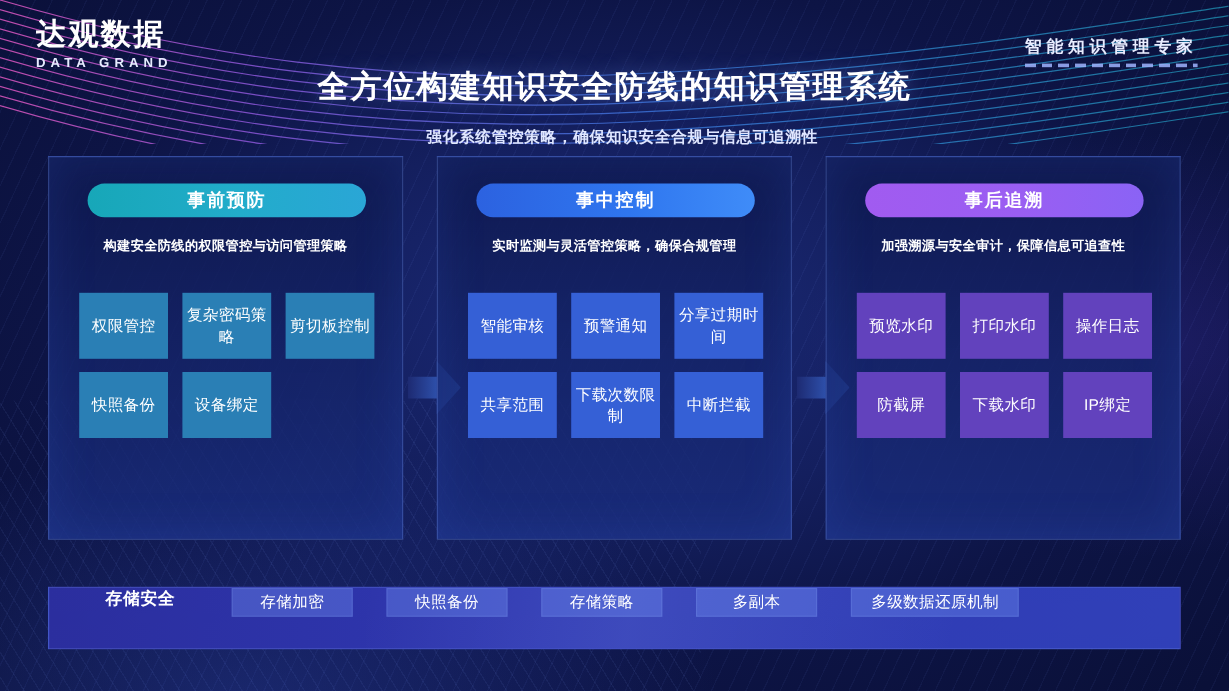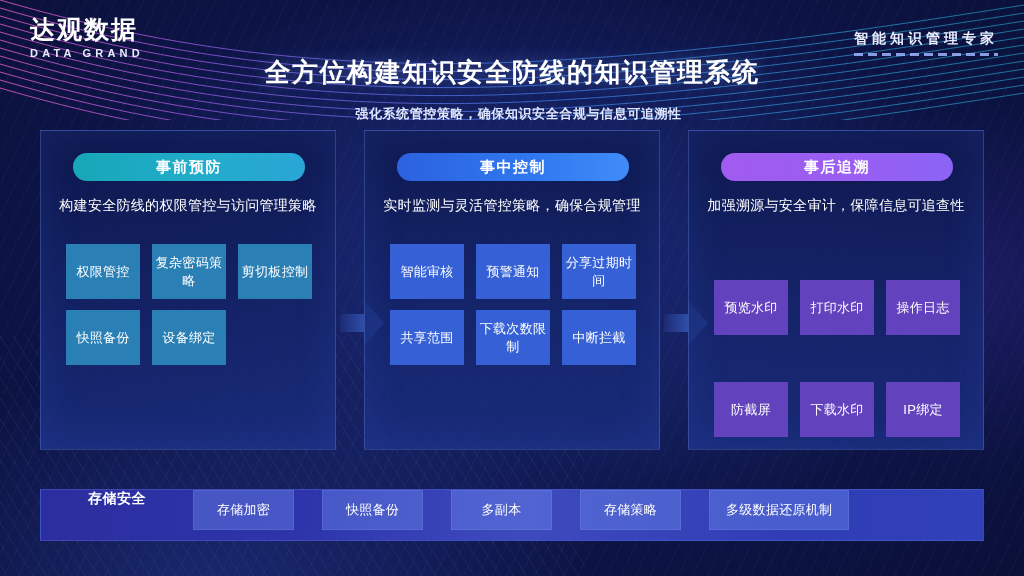--- a/index.html
+++ b/index.html
@@ -95,34 +95,34 @@
     border-radius:14px; color:#fff; font-size:15px; font-weight:bold;
     display:flex; align-items:center; justify-content:center;
     letter-spacing:1.5px;
   }
   .c1 .pill { background:linear-gradient(90deg,#17a7b8 0%,#22accb 55%,#2aa6d6 100%); }
   .c2 .pill { background:linear-gradient(90deg,#2c62e0 0%,#2f76ef 55%,#3f8cf8 100%); }
   .c3 .pill { background:linear-gradient(90deg,#a15bf0 0%,#9a5ef2 55%,#8a63f5 100%); }
 
   .desc {
     position:absolute; left:10px; right:10px; top:66px; text-align:center;
-    font-size:14px; color:#ffffff; font-weight:normal; letter-spacing:.3px;
+    font-size:11px; color:#ffffff; font-weight:bold; letter-spacing:.3px;
   }
 
   .grid {
     position:absolute; left:25px; top:113px; width:246px;
     display:grid; grid-template-columns:1fr 1fr 1fr; gap:11px 12px;
   }
   .cell {
     height:55px; display:flex; align-items:center; justify-content:center;
     font-size:13px; color:#ffffff; text-align:center; letter-spacing:.3px;
   }
   .c1 .cell { background:#2a7fb5; }
   .c2 .cell { background:#3560d6; }
-  .c3 .cell { background:#6242bd;margin-top:36px; }
+  .c3 .cell { background:#6242bd; }
 
   .arrow { position:absolute; top:170px; width:44px; height:46px; }
 
   
   .bottom {
     position:absolute; left:40px; top:489px; width:944px; height:52px;
     background:linear-gradient(90deg,#2b2e9e 0%,#2f38b2 45%,#3040b8 100%);
     border:1px solid rgba(130,160,255,.22);
     display:flex; align-items:flex-start;
   }
@@ -130,21 +130,21 @@
     position:absolute; left:28%; top:0; width:52%; height:100%;
     background:linear-gradient(100deg, rgba(255,255,255,0) 0%, rgba(160,190,255,.13) 45%, rgba(255,255,255,0) 100%);
     pointer-events:none;
   }
   .b-label {
     width:152px; text-align:center; color:#ffffff;
     font-size:14px; font-weight:bold; letter-spacing:.5px; position:relative; z-index:2;
   }
   .b-items { display:flex; align-items:center; gap:28px; position:relative; z-index:2; }
   .b-item {
-    height:40px; padding:0 16px; min-width:101px;
+    height:24px; padding:0 16px; min-width:101px;
     background:rgba(110,140,240,.40);
     border:1px solid rgba(150,180,255,.16);
     display:flex; align-items:center; justify-content:center;
     color:#ffffff; font-size:13px; letter-spacing:.3px; white-space:nowrap;
   }
 </style>
 </head>
 <body>
 
 <div id="stage">
@@ -253,19 +253,19 @@
     </div>
 
   </div>
 
   <div class="bottom">
     <div class="bottom-sheen"></div>
     <div class="b-label">存储安全</div>
     <div class="b-items">
       <div class="b-item">存储加密</div>
       <div class="b-item">快照备份</div>
+      <div class="b-item">存储策略</div>
       <div class="b-item">多副本</div>
-      <div class="b-item">存储策略</div>
       <div class="b-item">多级数据还原机制</div>
     </div>
   </div>
 
 </div>
 
 </body></html>

